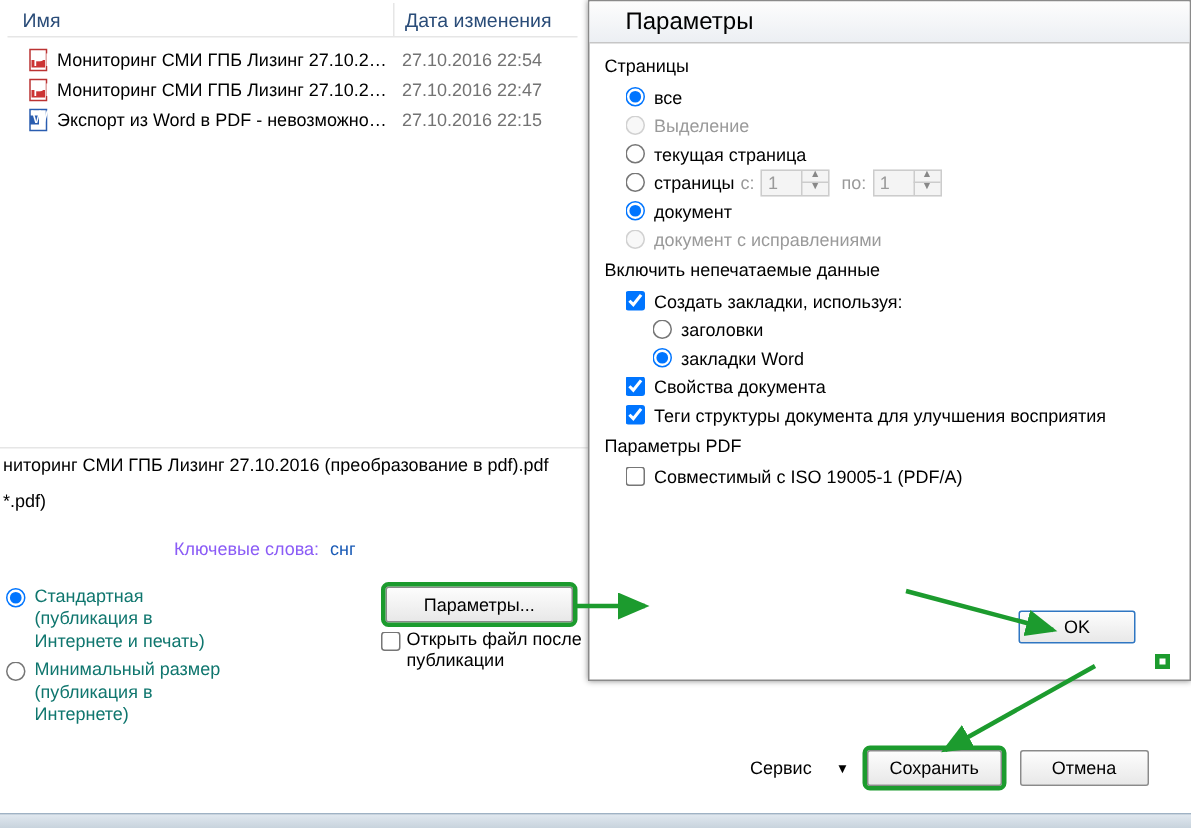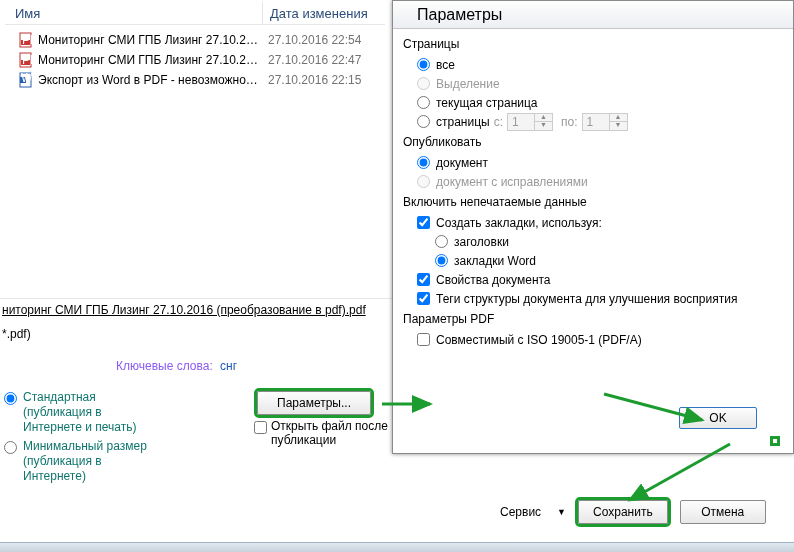--- a/index.html
+++ b/index.html
@@ -15,33 +15,33 @@
 .vdiv { position:absolute; left:262px; top:2px; width:1px; height:22px; background:#e6e6e6; }
 
 .fileList { position:absolute; left:0; top:30px; width:392px; }
 .fileRow { display:flex; align-items:center; height:20px; }
 .fileIcon { width:16px; height:16px; margin-left:18px; margin-right:4px; display:inline-block; }
 .fileName { color:#000; width:220px; white-space:nowrap; overflow:hidden; text-overflow:ellipsis; }
 .fileDate { color:#737373; position:absolute; left:268px; }
 
 .pdfIcon svg, .wIcon svg { width:16px; height:16px; display:block; }
 
-.saveName { position:absolute; left:0; top:298px; width:449px; height:22px; border-top:1px solid #e6e6e6; padding:4px 0 0 2px; white-space:nowrap; overflow:hidden;text-decoration:underline; }
+.saveName { position:absolute; left:0; top:298px; width:449px; height:22px; border-top:1px solid #e6e6e6; padding:4px 0 0 2px; white-space:nowrap; overflow:hidden; }
 .filter { position:absolute; left:0; top:325px; width:392px; height:22px; padding:2px 0 0 2px; }
 
 .kw { position:absolute; left:116px; top:359px; }
 .kwLbl { color:#8b5cf6; }
 .kwVal { color:#1a5bb6; margin-left:4px; }
 
 .radioGrp { position:absolute; left:4px; top:390px; width:150px; }
 .radioRow { display:flex; align-items:flex-start; margin-bottom:4px; }
 .radioRow input { margin-top:2px; margin-right:6px; }
 .radioLink { color:#0f766e; line-height:15px; }
 
-.paramBtn { position:absolute; left:257px; top:391px; width:114px; height:24px; background:linear-gradient(#fdfdfd,#e8e8e8); border:1px solid #8a8a8a; border-radius:2px; text-align:center; line-height:22px; }
+.paramBtn { position:absolute; left:257px; top:391px; width:125px; height:24px; background:linear-gradient(#fdfdfd,#e8e8e8); border:1px solid #8a8a8a; border-radius:2px; text-align:center; line-height:22px; }
 .paramBtn.highlight { outline:3px solid #1c9b2e; }
 
 .chkOpen { position:absolute; left:254px; top:419px; display:flex; align-items:flex-start; width:140px; }
 .chkOpen input { margin-top:2px; margin-right:4px; }
 
 .bottomBtns { position:absolute; left:500px; top:500px; display:flex; align-items:center; gap:12px; }
 .toolsLbl { margin-right:4px; }
 .toolsArr { font-size:9px; }
 .btn { min-width:86px; height:24px; background:linear-gradient(#fdfdfd,#e8e8e8); border:1px solid #8a8a8a; border-radius:2px; text-align:center; line-height:22px; padding:0 14px;}
 .btn.save.highlight { outline:3px solid #1c9b2e; }
@@ -188,21 +188,20 @@
       <span class="rowInline">по:</span>
       <span class="spinWrap">
           <span>1</span>
           <span class="spinBtns">
             <div>▲</div>
             <div>▼</div>
           </span>
         </span>
     </div>
 
-    <div class="grpTitle">Опубликовать</div>
     <label class="row sub">
         <input type="radio" name="pub" checked="" style="">
         <span>документ</span>
       </label>
     <label class="row sub">
         <input type="radio" name="pub" disabled="" style="">
         <span class="disabledTxt">документ с исправлениями</span>
       </label>
 
     <div class="grpTitle">Включить непечатаемые данные</div>

